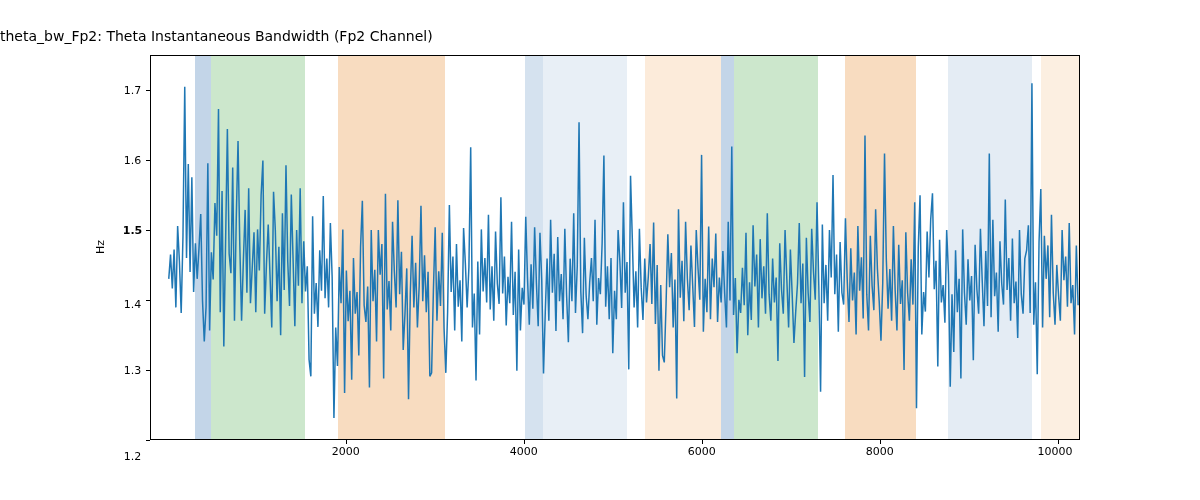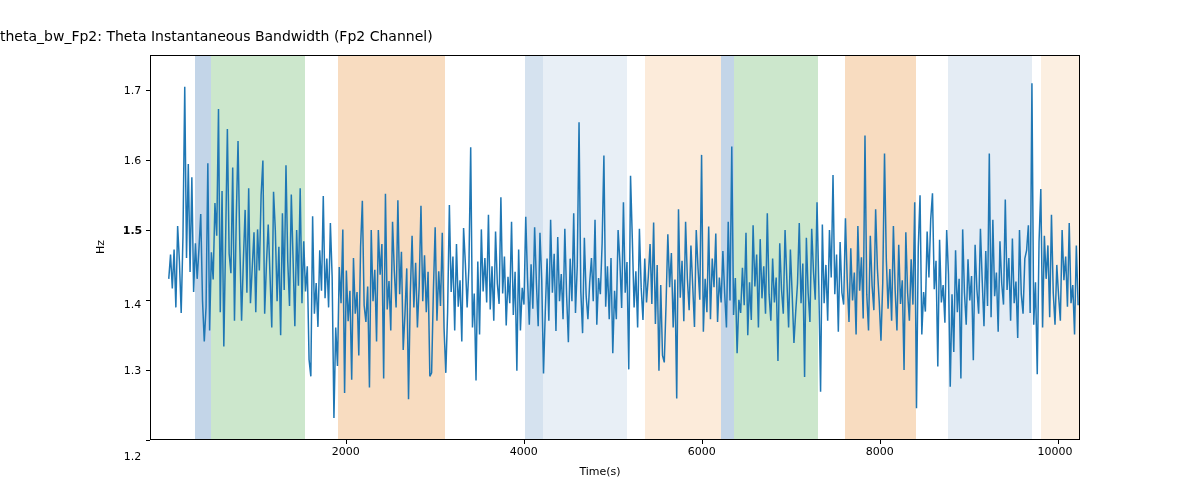--- a/index.html
+++ b/index.html
@@ -137,15 +137,14 @@
       <div class="tick-mark-y" style="top: 300px;"></div>
       <div class="tick-label-y" style="top: 304px;">1.4</div>
       <div class="tick-mark-y" style="top: 230px;"></div>
       <div class="tick-label-y" style="top: 230px; font-weight: bold;">1.5</div>
       <div class="tick-mark-y" style="top: 160px;"></div>
       <div class="tick-label-y" style="top: 160px;">1.6</div>
       <div class="tick-mark-y" style="top: 90px;"></div>
       <div class="tick-label-y" style="top: 90px;">1.7</div>
     </div>
 
-  <div class="xlabel">Time(s)</div>
   <div class="ylabel">Hz</div>
 </div>
 
 </body></html>

